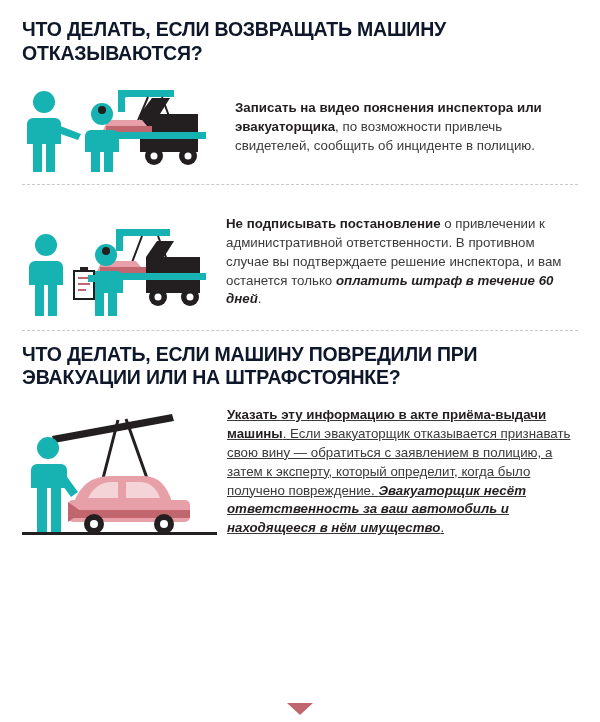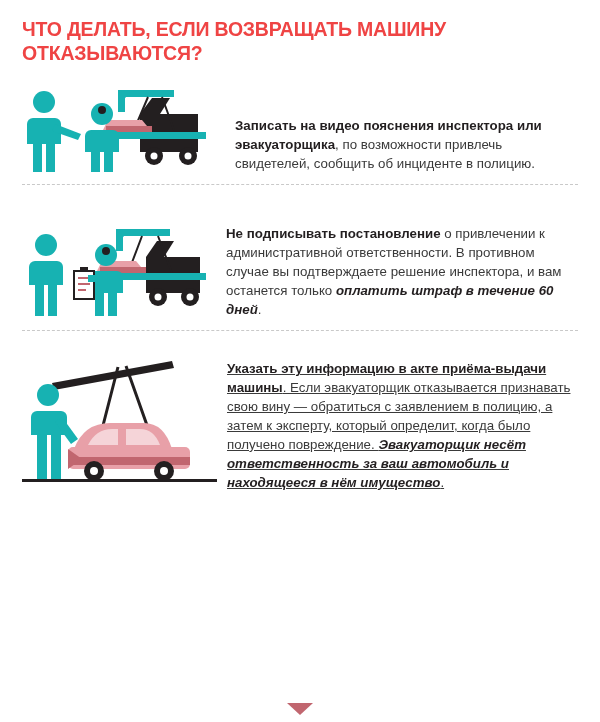--- a/index.html
+++ b/index.html
@@ -19,32 +19,32 @@
     position: relative;
     padding: 18px 22px 0 22px;
   }
   .section { position: relative; }
   .heading {
     font-size: 19.5px;
     font-weight: bold;
     line-height: 1.22;
     letter-spacing: -0.2px;
     text-transform: uppercase;
-    color: #ef4444;
+    color: #0f172a;
     margin: 0 0 6px 0;
   }
   .divider {
     border: none;
     border-top: 1px dashed #c9c9c9;
     margin: 10px 0 12px 0;
     height: 0;
   }
   .body-row {
     display: flex;
-    align-items: flex-end;
+    align-items: center;
   }
   .art {
     flex: 0 0 auto;
     position: relative;
   }
   .text {
     flex: 1 1 auto;
     font-size: 13.3px;
     line-height: 1.42;
     color: #3a3a3a;
@@ -167,20 +167,21 @@
       </div>
       <div class="text">
         <b>Не подписывать постановление</b><span> о привлечении к административной ответственности. В противном случае вы подтверждаете решение инспектора, и вам останется только </span><span class="bi">оплатить штраф в течение 60 дней</span><span>.</span>
       </div>
     </div>
   </div>
 
   <hr class="divider">
 
   <div class="section sec3">
+    <h2 class="heading">ЧТО ДЕЛАТЬ, ЕСЛИ МАШИНУ ПОВРЕДИЛИ ПРИ ЭВАКУАЦИИ ИЛИ НА ШТРАФСТОЯНКЕ?</h2>
 
     <div class="body-row">
       <div class="art">
         <svg width="195" height="140" viewBox="0 0 195 140" aria-hidden="true">
 
           <path d="M30 30 L150 8 L152 15 L32 37 z" fill="#231f20"></path>
           <path d="M96 14 L76 92 M104 13 L132 92" stroke="#231f20" stroke-width="3" fill="none"></path>
 
           <rect x="0" y="126" width="195" height="3" fill="#231f20"></rect>
 

